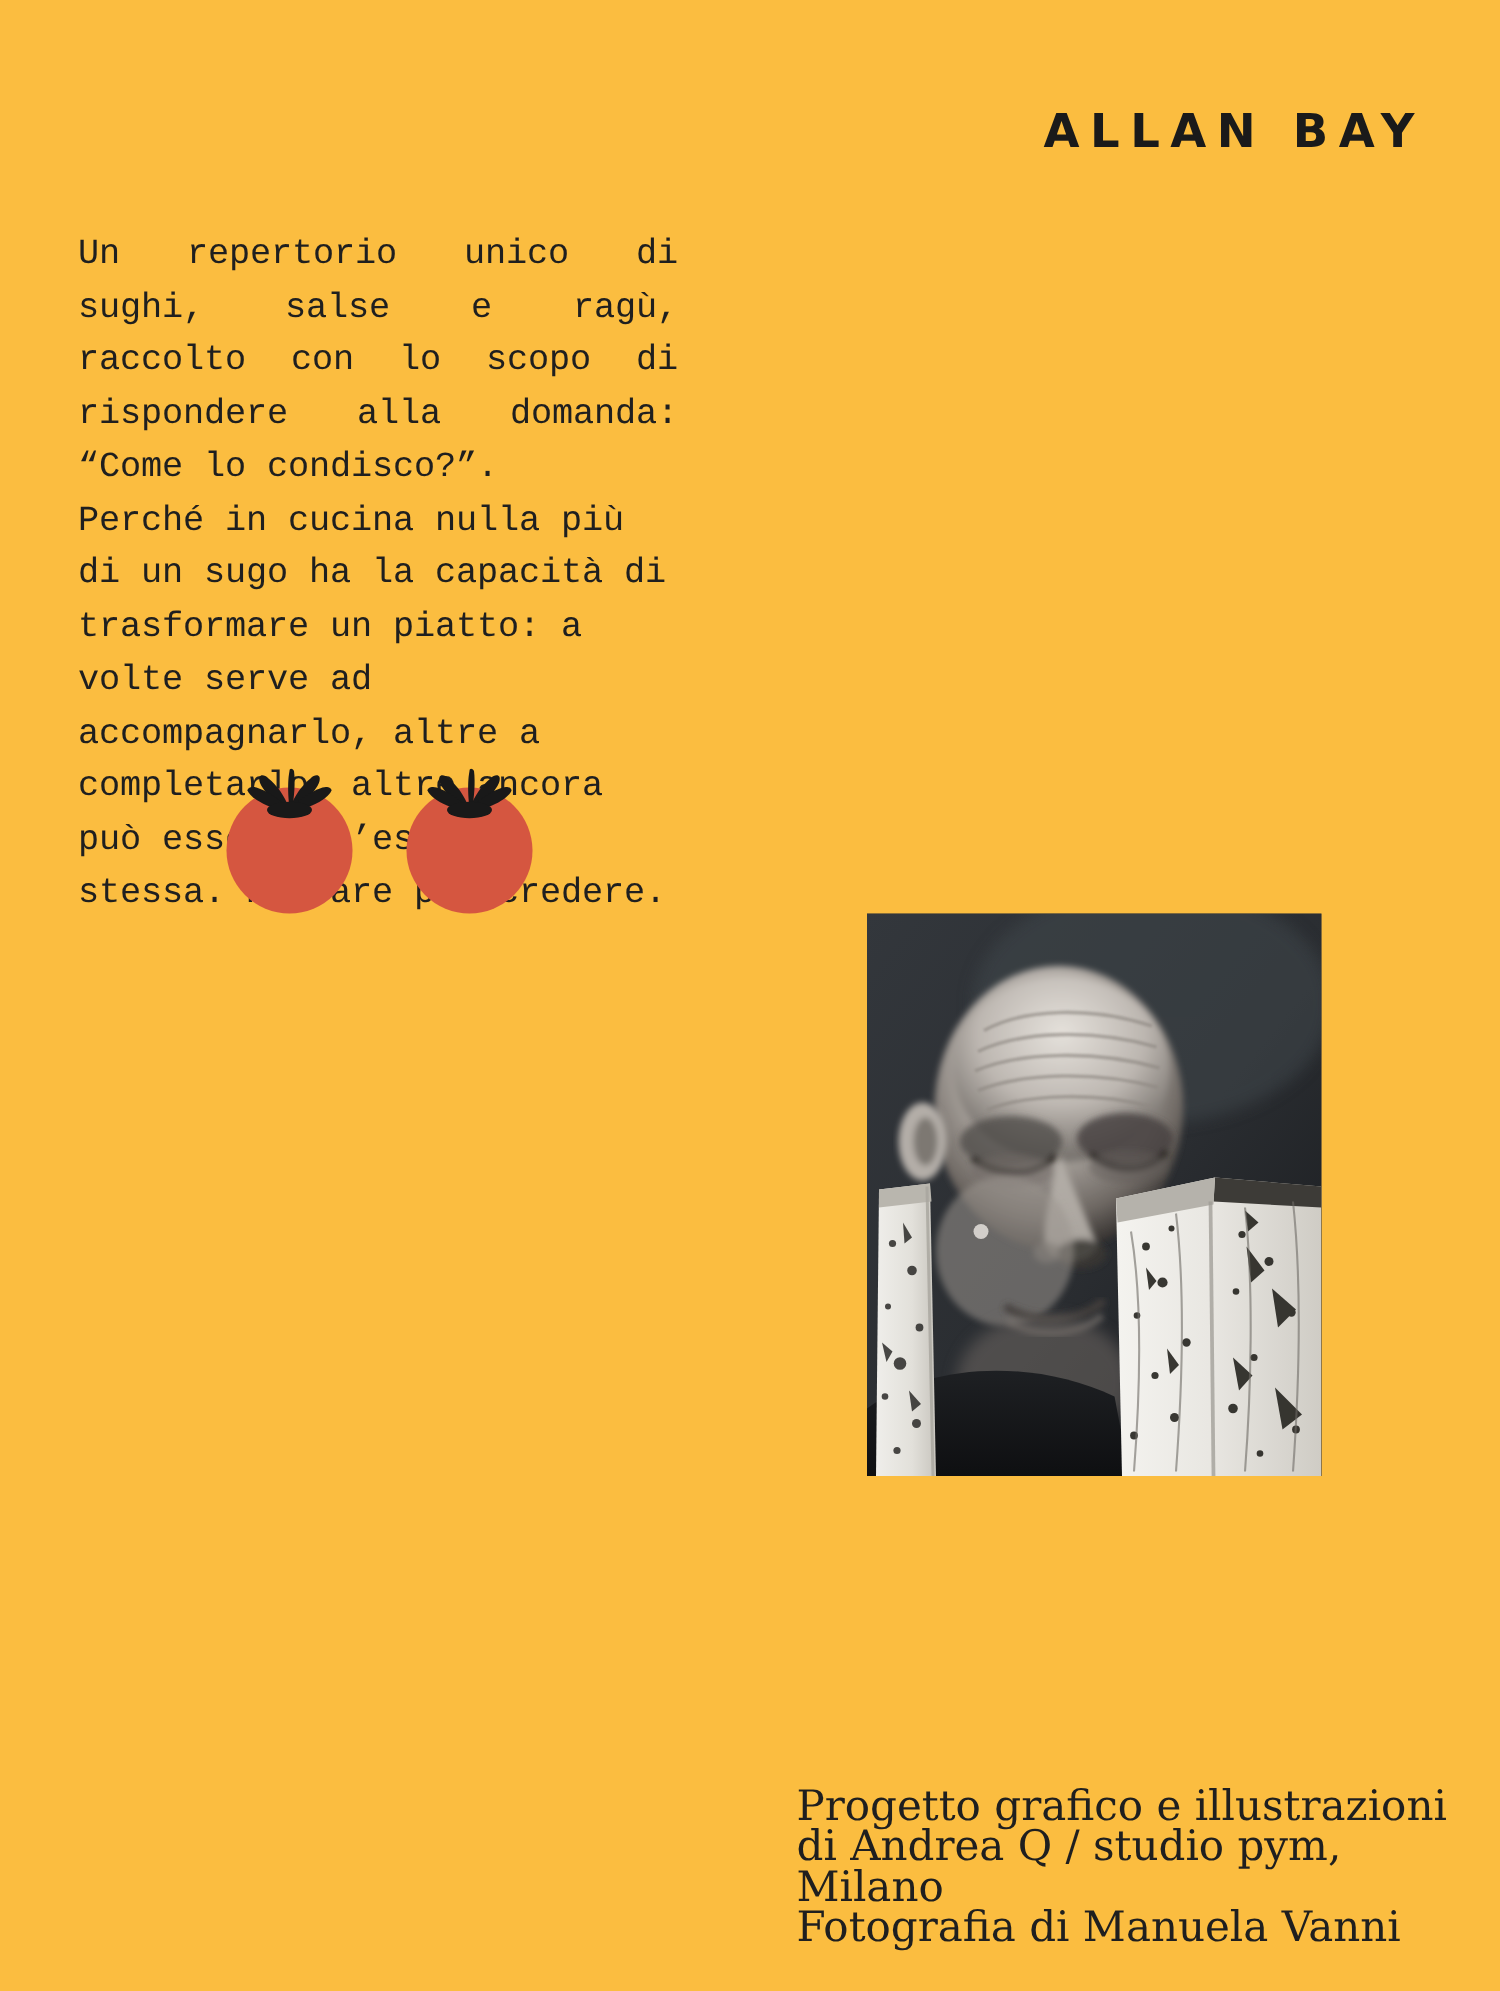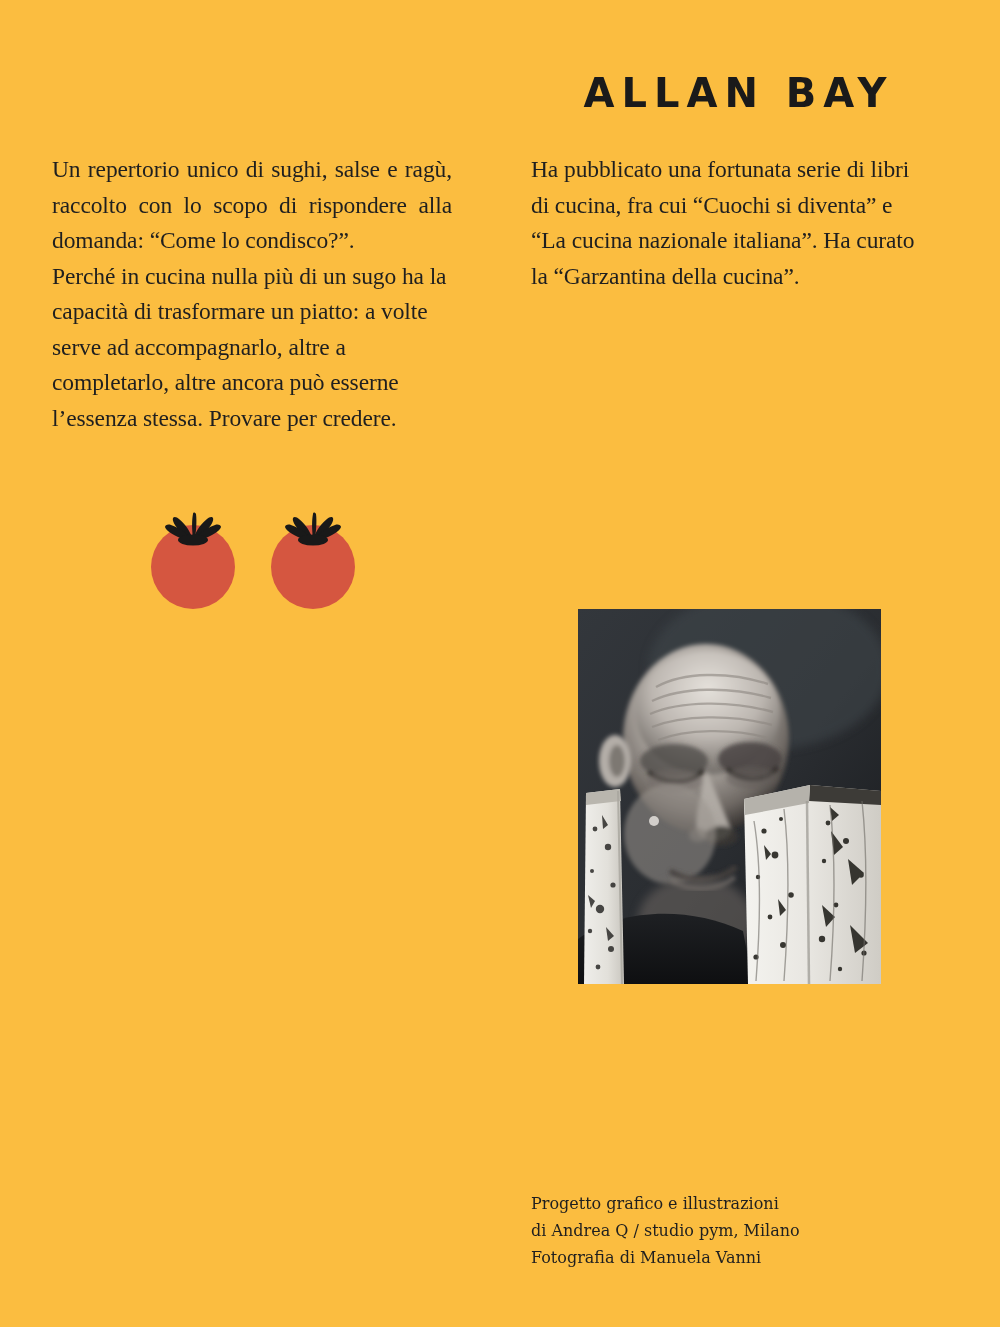--- a/index.html
+++ b/index.html
@@ -21,33 +21,33 @@
     inset: 0;
     background: #FBBD40;
   }
 
   
   .author-name {
     position: absolute;
     left: 520px;
     top: 70px;
     width: 430px;
-    text-align: center;
+    text-align: right;
     font-family: "DejaVu Sans", sans-serif;
     font-weight: bold;
-    font-size: 40px;
+    font-size: 31px;
     letter-spacing: 7px;
     color: #1A1A1A;
     text-indent: 7px;
   }
 
   
   .col {
     position: absolute;
-    font-family: Liberation Serif, serif;
+    font-family: Liberation Mono, monospace;
     font-size: 23.5px;
     line-height: 35.5px;
     color: #1F1F1F;
     letter-spacing: -0.1px;
   }
   .col-left {
     left: 52px;
     top: 152px;
     width: 400px;
   }
@@ -88,40 +88,39 @@
     background: #2e3136;
   }
   .photo-svg { display: block; }
 
   
   .credits {
     position: absolute;
     left: 531px;
     top: 1190px;
     font-family: "DejaVu Serif", serif;
-    font-size: 16px;
+    font-size: 28px;
     line-height: 27px;
     color: #1F1F1F;
     white-space: pre-line;
   }
 </style>
 </head>
 <body>
 
 <div class="cover">
 
   <div class="author-name">ALLAN BAY</div>
 
   <div class="col col-left">
     <p class="para">Un repertorio unico di sughi, salse e ragù, raccolto con lo scopo di rispondere alla domanda: “Come lo condisco?”.</p>
     <p class="para para-last-ragged">Perché in cucina nulla più di un sugo ha la capacità di trasformare un piatto: a volte serve ad accompagnarlo, altre a completarlo, altre ancora può esserne l’essenza stessa. Provare per credere.</p>
   </div>
 
   <div class="col col-right">
-    <p class="para para-last-ragged">Ha pubblicato una fortunata serie di libri di cucina, fra cui “Cuochi si diventa” e “La cucina nazionale italiana”. Ha curato la “Garzantina della cucina”.</p>
   </div>
 
   <div class="tomatoes">
     <svg class="tomato-svg" width="220" height="110" viewBox="0 0 220 110" xmlns="http://www.w3.org/2000/svg">
 
       <g>
         <circle cx="47" cy="67" r="42" fill="#D55640"></circle>
         <g fill="#191919">
           <path d="M47 40 C 47 40, 44 28, 33 19 C 31 17, 28 16, 27 18 C 26 21, 29 26, 34 31 C 39 36, 45 39, 47 40 Z"></path>
           <path d="M47 40 C 47 40, 50 28, 61 19 C 63 17, 66 16, 67 18 C 68 21, 65 26, 60 31 C 55 36, 49 39, 47 40 Z"></path>

